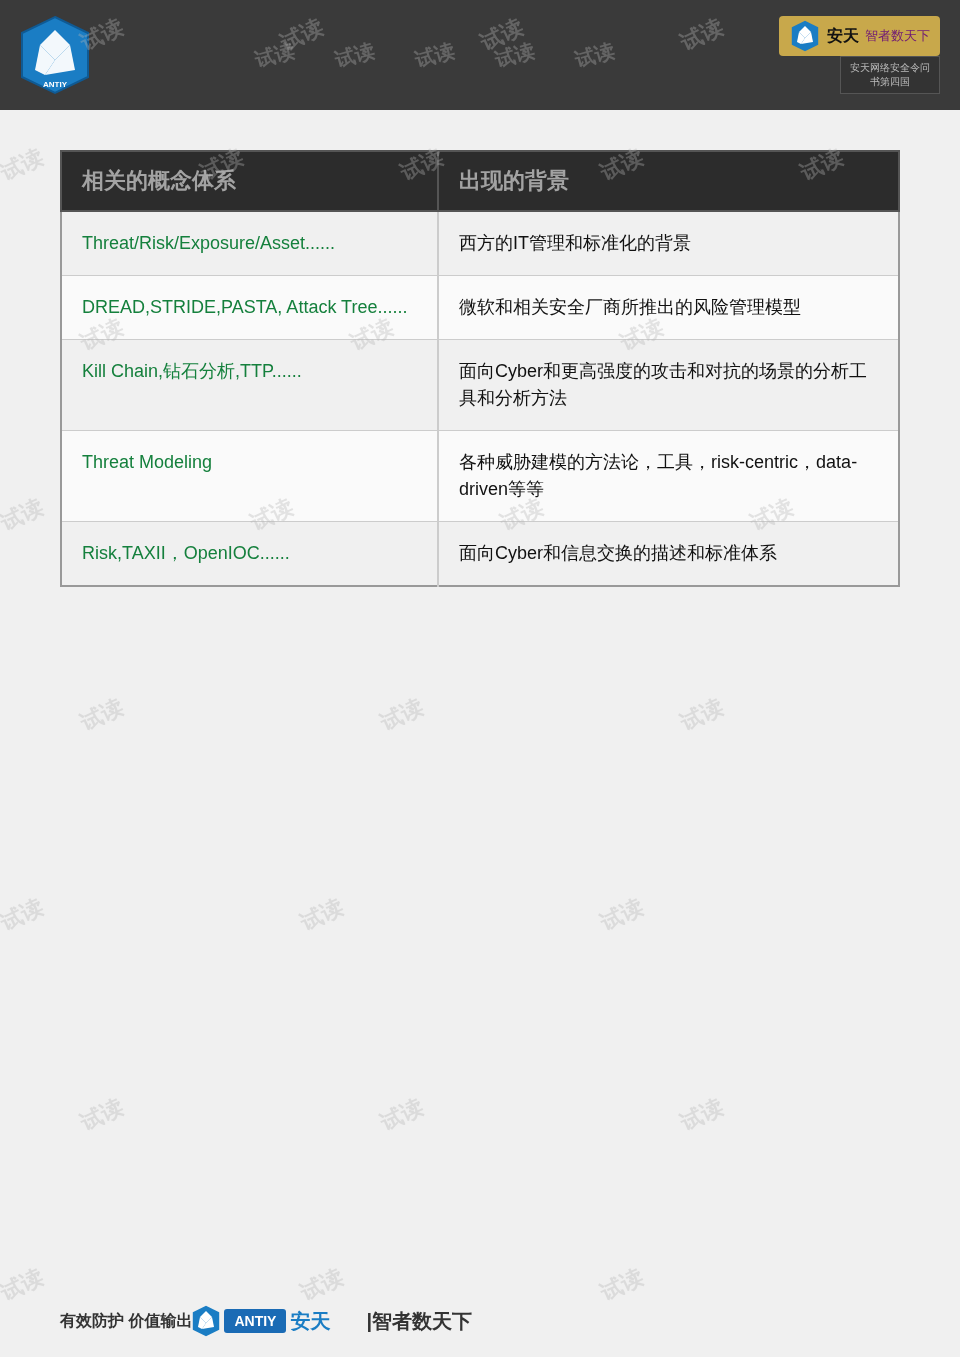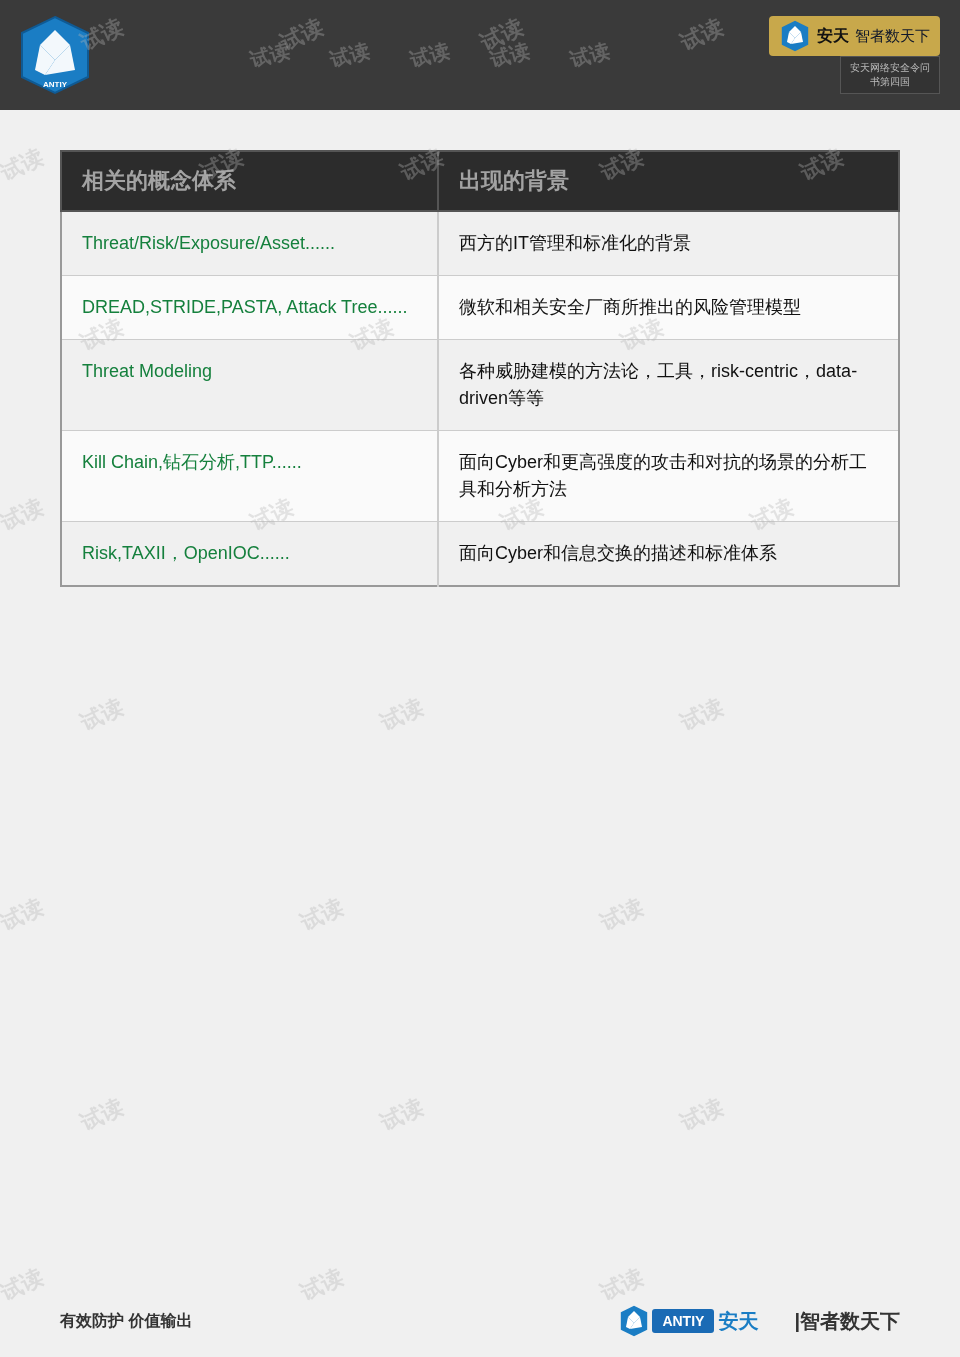--- a/index.html
+++ b/index.html
@@ -131,21 +131,21 @@
     }
 
     
     .footer {
       position: absolute;
       bottom: 20px;
       left: 60px;
       right: 60px;
       display: flex;
       align-items: center;
-      justify-content: space-between;
+      justify-content: flex-start;
     }
     .footer-text {
       font-size: 16px;
       color: #333;
       font-weight: bold;
     }
     .footer-logo {
       display: flex;
       align-items: center;
       gap: 4px;
@@ -258,21 +258,21 @@
     <div class="header-right-logo">
       <svg width="32" height="32" viewBox="0 0 70 80" xmlns="http://www.w3.org/2000/svg">
         <polygon points="35,2 68,18 68,62 35,78 2,62 2,18" fill="#1a7dc4"></polygon>
         <g fill="white">
           <polygon points="15,55 20,30 35,45 25,60"></polygon>
           <polygon points="25,60 35,45 50,30 55,55"></polygon>
           <polygon points="20,30 35,15 50,30 35,45"></polygon>
         </g>
       </svg>
       <span style="color:#111; font-size:16px; font-weight:bold; font-family:'Microsoft YaHei',sans-serif;">安天</span>
-      <span style="color:#0f172a; font-size:15px;">智者数天下</span>
+      <span style="color:#701a75; font-size:13px;">智者数天下</span>
     </div>
     <div class="brand-badge">
       <span style="font-size:10px; color:#bbb;">安天网络安全令问书第四国</span>
     </div>
   </div>
 </div>
 
 <div class="main">
   <table class="content-table">
     <thead>
@@ -289,26 +289,26 @@
 
     <tr>
           <td class="left-col">Threat/Risk/Exposure/Asset......</td>
           <td class="right-col">西方的IT管理和标准化的背景</td>
         </tr>
         <tr>
           <td class="left-col">DREAD,STRIDE,PASTA, Attack Tree......</td>
           <td class="right-col">微软和相关安全厂商所推出的风险管理模型</td>
         </tr>
         <tr>
+          <td class="left-col">Kill Chain,钻石分析,TTP......</td>
+          <td class="right-col">面向Cyber和更高强度的攻击和对抗的场景的分析工具和分析方法</td>
+        </tr>
+        <tr>
           <td class="left-col">Threat Modeling</td>
           <td class="right-col">各种威胁建模的方法论，工具，risk-centric，data-driven等等</td>
-        </tr>
-        <tr>
-          <td class="left-col">Kill Chain,钻石分析,TTP......</td>
-          <td class="right-col">面向Cyber和更高强度的攻击和对抗的场景的分析工具和分析方法</td>
         </tr>
         <tr>
           <td class="left-col">Risk,TAXII，OpenIOC......</td>
           <td class="right-col">面向Cyber和信息交换的描述和标准体系</td>
         </tr>
       </tbody>
   </table>
 </div>
 
 <div class="footer">

